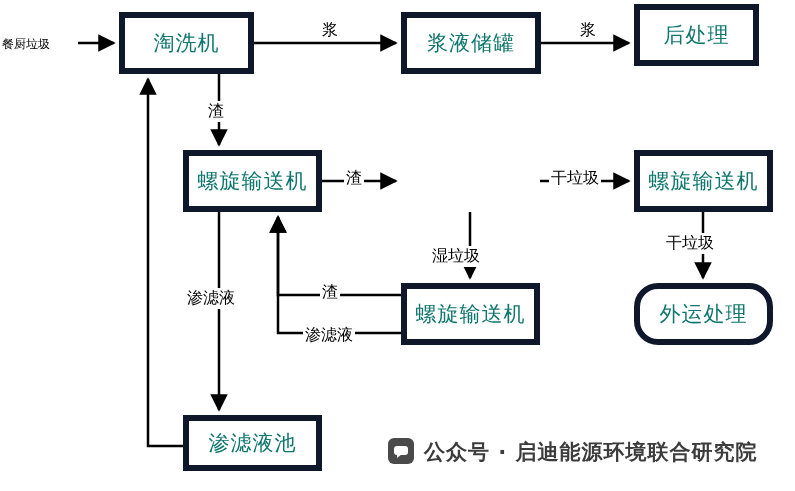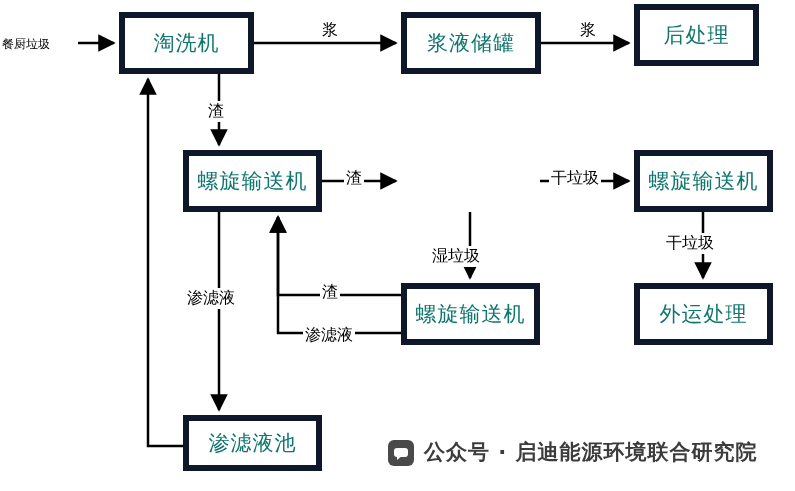--- a/index.html
+++ b/index.html
@@ -46,21 +46,21 @@
     position: absolute;
     left: 0;
     top: 0;
     width: 795px;
     height: 491px;
     pointer-events: none;
   }
   .watermark {
     position: absolute;
     display: flex;
-    align-items: flex-end;
+    align-items: flex-start;
     gap: 10px;
     color: #3c3c3c;
     font-size: 21px;
     font-weight: bold;
     letter-spacing: 1px;
     white-space: nowrap;
   }
   .wm-logo {
     width: 26px;
     height: 26px;
@@ -135,21 +135,21 @@
 
   <div class="node" style="left:634px; top:4px; width:125px; height:62px;">后处理</div>
 
   <div class="node" style="left:183px; top:150px; width:139px; height:62px;">螺旋输送机</div>
 
 
   <div class="node" style="left:634px; top:150px; width:139px; height:62px;">螺旋输送机</div>
 
   <div class="node" style="left:401px; top:283px; width:139px; height:62px;">螺旋输送机</div>
 
-  <div class="node" style="left:634px; top:283px; width:139px; height:62px;">外运处理</div>
+  <div class="node" style="left:634px; top:283px; width:139px; height:62px;border-radius:24px;">外运处理</div>
 
   <div class="node" style="left:183px; top:415px; width:139px; height:56px;">渗滤液池</div>
 
   <div class="free-label" style="left:2px; top:36px;">餐厨垃圾</div>
 
   <div class="edge-label" style="left:320px; top:20px;">浆</div>
 
   <div class="edge-label" style="left:578px; top:20px;">浆</div>
 
   <div class="edge-label" style="left:206px; top:101px;">渣</div>

